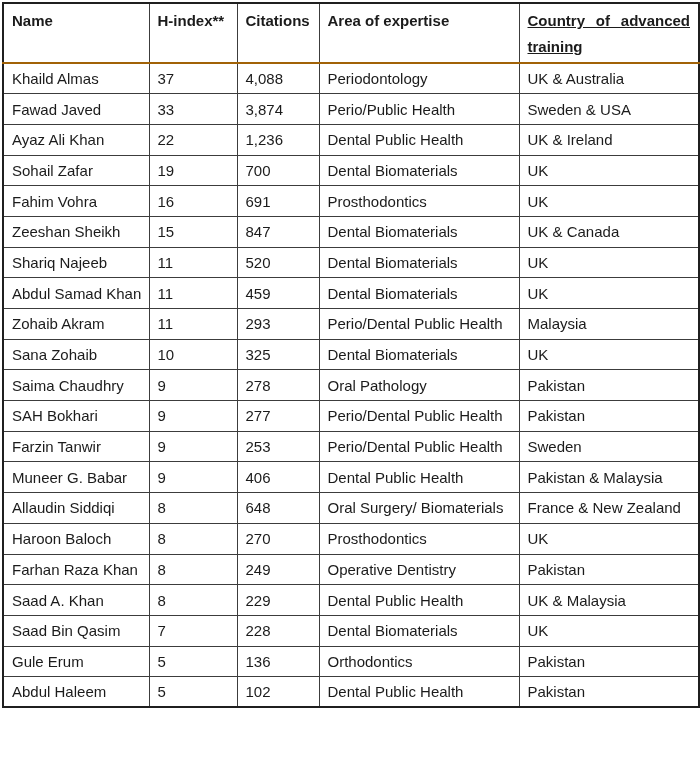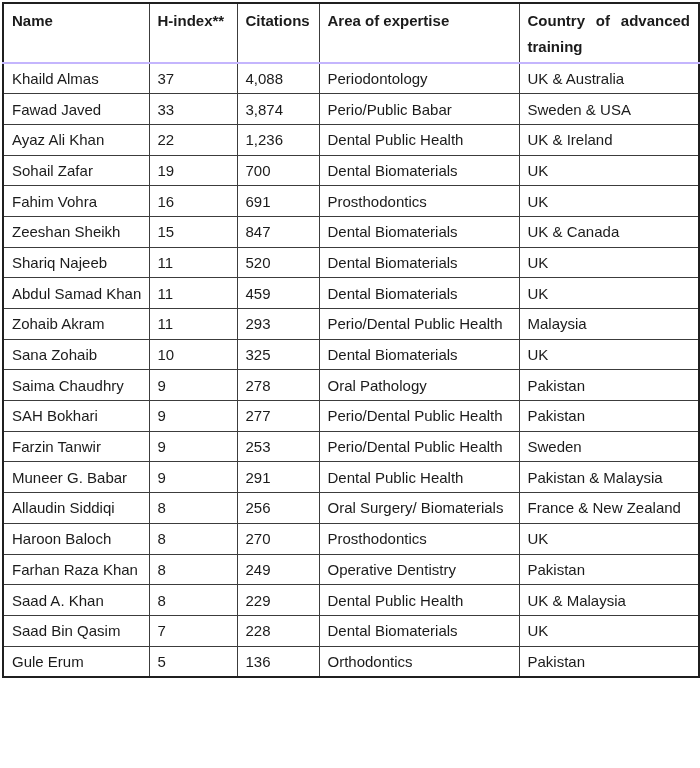--- a/index.html
+++ b/index.html
@@ -34,26 +34,27 @@
     color: #1b1b1b;
     font-size: 15px;
     box-sizing: border-box;
   }
   thead th {
     font-weight: bold;
     vertical-align: top;
     padding: 4px 8px 2px 8px;
     height: 54px;
     line-height: 26px;
-    border-bottom: 2px solid #c4b5fd;
+    border-bottom: 2px solid #a16207;
     white-space: normal;
     margin-left: 44px;
   }
   thead th:last-child {
     text-align: justify;
+    text-decoration: underline;
   }
   tbody td {
     height: 30.7px;
     padding: 0 8px;
     vertical-align: middle;
     white-space: nowrap;
     overflow: hidden;
   }
 </style>
 </head>
@@ -82,21 +83,21 @@
           <td>Khaild Almas</td>
           <td>37</td>
           <td>4,088</td>
           <td>Periodontology</td>
           <td>UK &amp; Australia</td>
         </tr>
         <tr>
           <td>Fawad Javed</td>
           <td>33</td>
           <td>3,874</td>
-          <td>Perio/Public Babar</td>
+          <td>Perio/Public Health</td>
           <td>Sweden &amp; USA</td>
         </tr>
         <tr>
           <td>Ayaz Ali Khan</td>
           <td>22</td>
           <td>1,236</td>
           <td>Dental Public Health</td>
           <td>UK &amp; Ireland</td>
         </tr>
         <tr>
@@ -165,28 +166,28 @@
         <tr>
           <td>Farzin Tanwir</td>
           <td>9</td>
           <td>253</td>
           <td>Perio/Dental Public Health</td>
           <td>Sweden</td>
         </tr>
         <tr>
           <td>Muneer G. Babar</td>
           <td>9</td>
-          <td>291</td>
+          <td>406</td>
           <td>Dental Public Health</td>
           <td>Pakistan &amp; Malaysia</td>
         </tr>
         <tr>
           <td>Allaudin Siddiqi</td>
           <td>8</td>
-          <td>256</td>
+          <td>648</td>
           <td>Oral Surgery/ Biomaterials</td>
           <td>France &amp; New Zealand</td>
         </tr>
         <tr>
           <td>Haroon Baloch</td>
           <td>8</td>
           <td>270</td>
           <td>Prosthodontics</td>
           <td>UK</td>
         </tr>
@@ -209,17 +210,24 @@
           <td>7</td>
           <td>228</td>
           <td>Dental Biomaterials</td>
           <td>UK</td>
         </tr>
         <tr>
           <td>Gule Erum</td>
           <td>5</td>
           <td>136</td>
           <td>Orthodontics</td>
+          <td>Pakistan</td>
+        </tr>
+        <tr>
+          <td>Abdul Haleem</td>
+          <td>5</td>
+          <td>102</td>
+          <td>Dental Public Health</td>
           <td>Pakistan</td>
         </tr>
       </tbody>
   </table>
 </div>
 
 </body></html>

